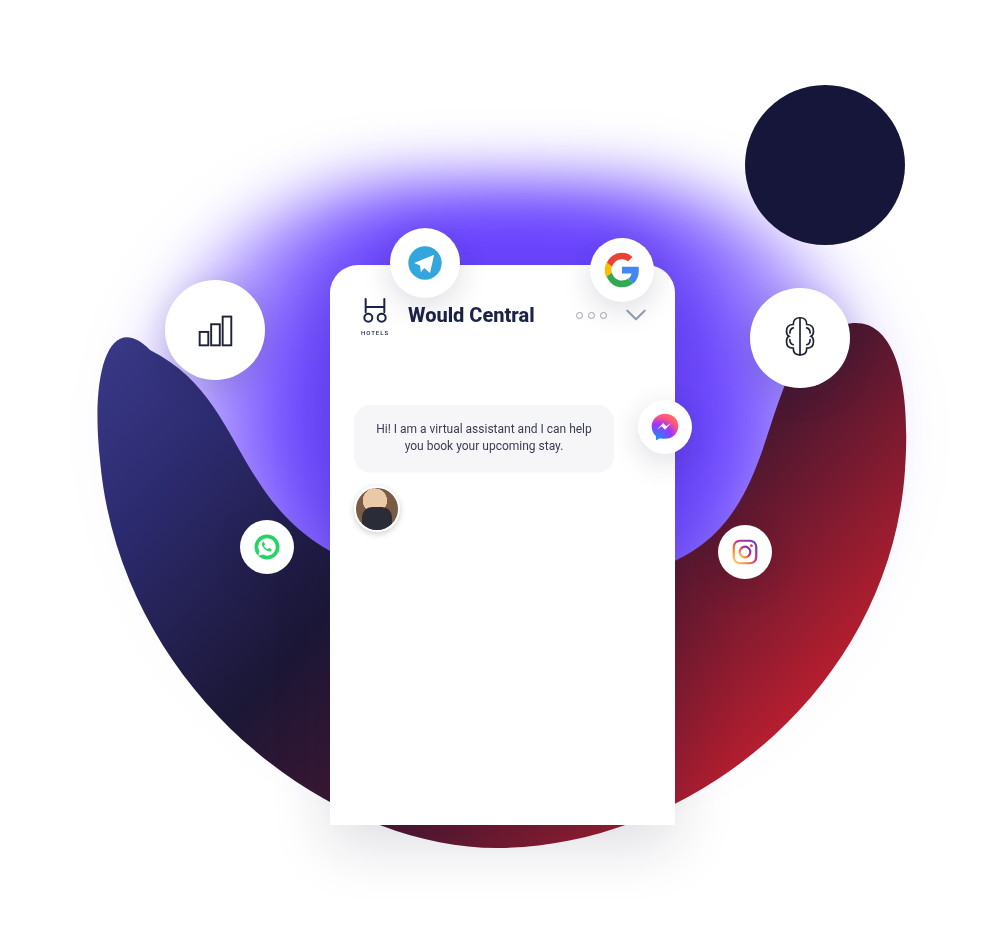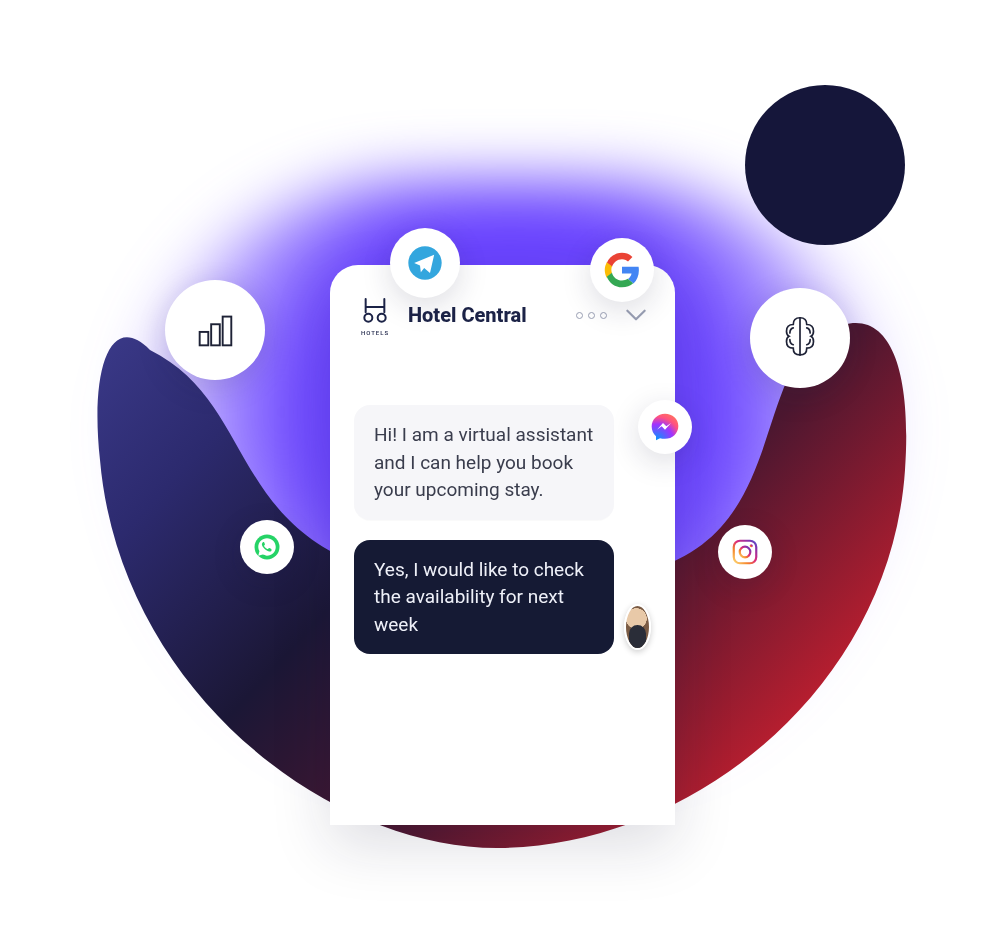--- a/index.html
+++ b/index.html
@@ -105,22 +105,23 @@
 
   .messages {
     padding:12px 24px 0 24px;
     display:flex; flex-direction:column; gap:14px;
     margin-top:40px;
   }
   .msg {
     max-width:260px;
     padding:16px 20px;
     border-radius:16px;
-    font-size:19px;
+    font-size:12px;
     line-height:1.45;
+    text-align:center;
   }
   .msg.bot {
     background:#f6f6f9;
     color:#3a3d4d;
     align-self:flex-start;
     box-shadow: 0 1px 0 rgba(0,0,0,0.02);
   }
   .msg.user {
     background:#151a34;
     color:#eef0f8;
@@ -254,37 +255,36 @@
   <div class="card">
     <div class="card-header">
       <div class="hotel-logo">
         <svg viewBox="0 0 48 48" fill="none" stroke="#1c2347" stroke-width="3" stroke-linecap="round">
           <path d="M10 6v20M38 6v20M10 18h28"></path>
           <circle cx="14" cy="34" r="6"></circle>
           <circle cx="34" cy="34" r="6"></circle>
         </svg>
         <div class="hotel-logo-label">HOTELS</div>
       </div>
-      <div class="card-title">Hotel Central</div>
+      <div class="card-title">Would Central</div>
       <div class="header-right">
         <div class="more-dots">
           <span></span>
             <span></span>
             <span></span>
         </div>
         <div class="chev-down">
           <svg viewBox="0 0 24 24" fill="none" stroke="#9aa0b4" stroke-width="2" stroke-linecap="round" stroke-linejoin="round">
             <polyline points="4 8 12 16 20 8"></polyline>
           </svg>
         </div>
       </div>
     </div>
 
     <div class="messages">
       <div class="msg bot">Hi! I am a virtual assistant and I can help you book your upcoming stay.</div>
       <div class="user-row">
-        <div class="msg user">Yes, I would like to check the availability for next week</div>
         <div class="avatar"></div>
       </div>
     </div>
   </div>
 
 </div>
 
 </body></html>

